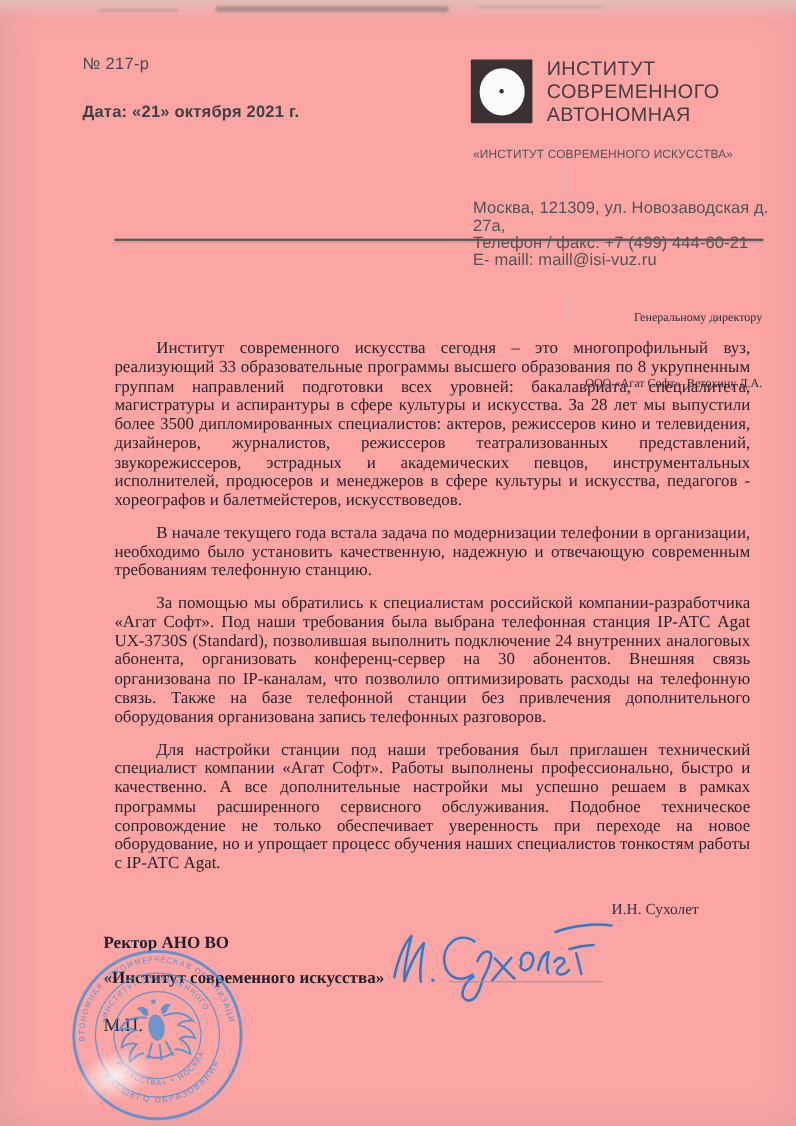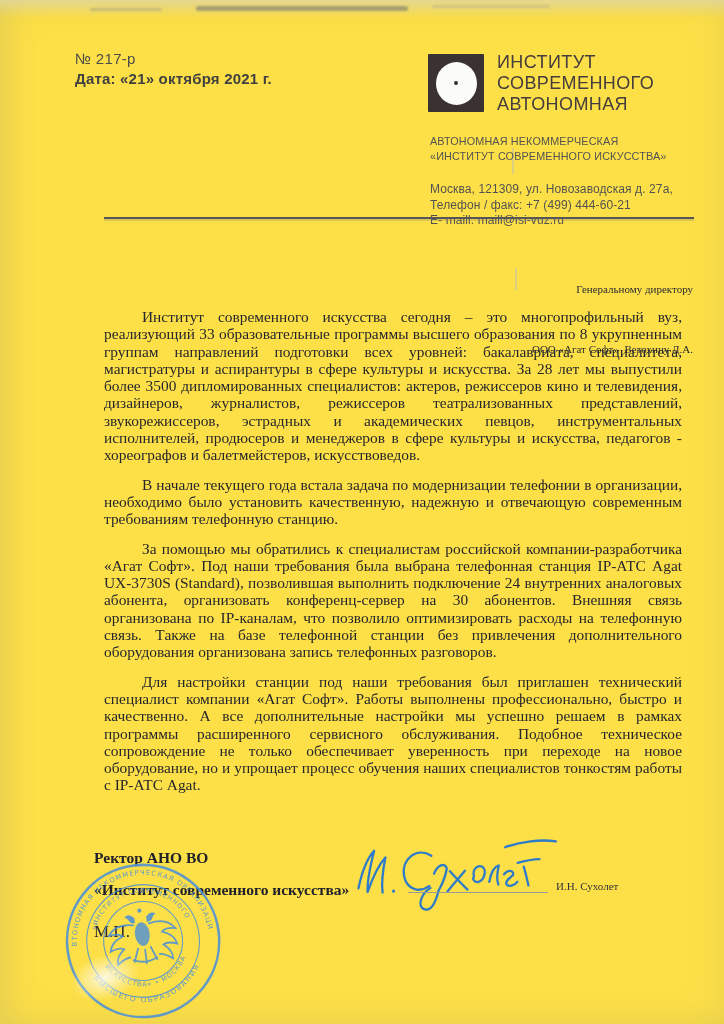--- a/index.html
+++ b/index.html
@@ -1,66 +1,66 @@
 <!DOCTYPE html>
 <html lang="ru"><head>
 <meta charset="utf-8">
 <style>
   html,body{margin:0;padding:0;background:#ffffff;}
   .page{
     position:relative;width:724px;height:1024px;overflow:hidden;
-    background:#fde047;
+    background:#fca5a5;
     font-family:"Liberation Serif","DejaVu Serif",serif;
     box-shadow:inset 0 0 40px rgba(120,120,115,.12), inset 12px 0 24px rgba(150,150,145,.10);
   }
   
   .scan-band{position:absolute;top:0;left:0;right:0;height:18px;
     background:linear-gradient(to bottom,#d9d9d5,rgba(255,255,255,0));opacity:.5;}
   .smudge{position:absolute;border-radius:2px;}
   .smudge.a{top:6px;left:196px;width:212px;height:5px;background:#6e6e6e;filter:blur(1.3px);opacity:.55;}
   .smudge.b{top:8px;left:90px;width:72px;height:3px;background:#8a8a8a;filter:blur(1px);opacity:.38;}
   .smudge.c{top:5px;left:432px;width:118px;height:3px;background:#9a9a9a;filter:blur(1px);opacity:.3;}
   .crease{position:absolute;background:#bdbdbd;opacity:.5;width:2px;filter:blur(.4px);}
   .crease.one{left:512px;top:148px;height:26px;}
   .crease.two{left:515px;top:268px;height:22px;}
   
   .ref-block{position:absolute;left:75px;top:50px;
     font-family:"Liberation Sans","DejaVu Sans",sans-serif;color:#4a4a4a;}
   .ref-number{font-size:15px;letter-spacing:.3px;}
-  .date-line{margin-top:3px;font-size:15px;font-weight:700;color:#404040;letter-spacing:.2px;}
+  .date-line{margin-top:26px;font-size:15px;font-weight:700;color:#404040;letter-spacing:.2px;}
   .logo-square{position:absolute;left:428px;top:54px;width:56px;height:58px;
     background:#3a3133;border-radius:1px;display:flex;align-items:center;justify-content:center;}
   .logo-circle{width:41px;height:43px;background:#fbfbf9;border-radius:50%;
     display:flex;align-items:center;justify-content:center;}
   .logo-dot{width:4px;height:4px;background:#3a3133;border-radius:50%;}
   .wordmark{position:absolute;left:497px;top:52px;
     font-family:"Liberation Sans","DejaVu Sans",sans-serif;
     font-size:18px;line-height:21px;letter-spacing:.4px;color:#453c3e;font-weight:500;}
   .org-legal{position:absolute;left:430px;top:134px;
     font-family:"Liberation Sans","DejaVu Sans",sans-serif;
     font-size:10.8px;line-height:15px;color:#525252;letter-spacing:.15px;}
   .org-contact{position:absolute;left:430px;top:182px;
     font-family:"Liberation Sans","DejaVu Sans",sans-serif;
-    font-size:12px;line-height:15.5px;color:#525252;letter-spacing:.1px;}
+    font-size:15px;line-height:15.5px;color:#525252;letter-spacing:.1px;}
   .head-rule{position:absolute;left:104px;top:217px;width:590px;height:2px;
     background:#565656;box-shadow:0 2px 0 rgba(120,120,120,.25);}
   
   .recipient{position:absolute;left:425px;top:239px;width:268px;text-align:right;
     font-size:11px;line-height:20px;color:#2b2b33;white-space:pre-wrap;}
   
   .body-text{position:absolute;left:92px;top:296px;width:602px;color:#26262c;
     font-size:15.4px;line-height:17.3px;text-align:justify;}
   .body-text p{margin:12px;text-indent:38px;}
   
   .sig-left{position:absolute;left:94px;top:850px;font-weight:700;
     font-size:15.5px;line-height:16px;color:#20202a;}
   .sig-left .l2{margin-top:16px;}
   .seal-mark{position:absolute;left:94px;top:922px;font-size:17px;color:#2a2a33;}
   .sig-line{position:absolute;left:408px;top:892px;width:140px;height:1px;background:#9a9a9a;}
-  .signer-name{position:absolute;left:556px;top:880px;font-size:11px;color:#33333b;}
+  .signer-name{position:absolute;left:556px;top:820px;font-size:14px;color:#33333b;}
   .signature-svg{position:absolute;left:346px;top:833px;transform:rotate(-2deg);}
   .stamp-wrap{position:absolute;left:61px;top:858px;width:164px;height:164px;
     opacity:.88;transform:rotate(-7deg);}
   .stamp-fade{position:absolute;left:70px;top:955px;width:70px;height:45px;
     background:radial-gradient(closest-side,rgba(252,252,250,.85),rgba(252,252,250,0));
     transform:rotate(-15deg);}
   .stamp-text{font-family:"DejaVu Sans","Liberation Sans",sans-serif;fill:#4d91d7;}
 </style>
 </head>
 <body>
@@ -84,21 +84,20 @@
       <div class="logo-dot"></div>
     </div>
   </div>
   <div class="wordmark">
     <div>ИНСТИТУТ</div>
     <div>СОВРЕМЕННОГО</div>
     <div>АВТОНОМНАЯ</div>
   </div>
 
   <div class="org-legal">
-    <div>АВТОНОМНАЯ НЕКОММЕРЧЕСКАЯ</div>
     <div>«ИНСТИТУТ СОВРЕМЕННОГО ИСКУССТВА»</div>
   </div>
 
   <div class="org-contact">
     <div>Москва, 121309, ул. Новозаводская  д. 27а,</div>
     <div>Телефон / факс: +7 (499) 444-60-21</div>
     <div>E- maill:  maill@isi-vuz.ru</div>
   </div>
 
   <div class="head-rule"></div>

